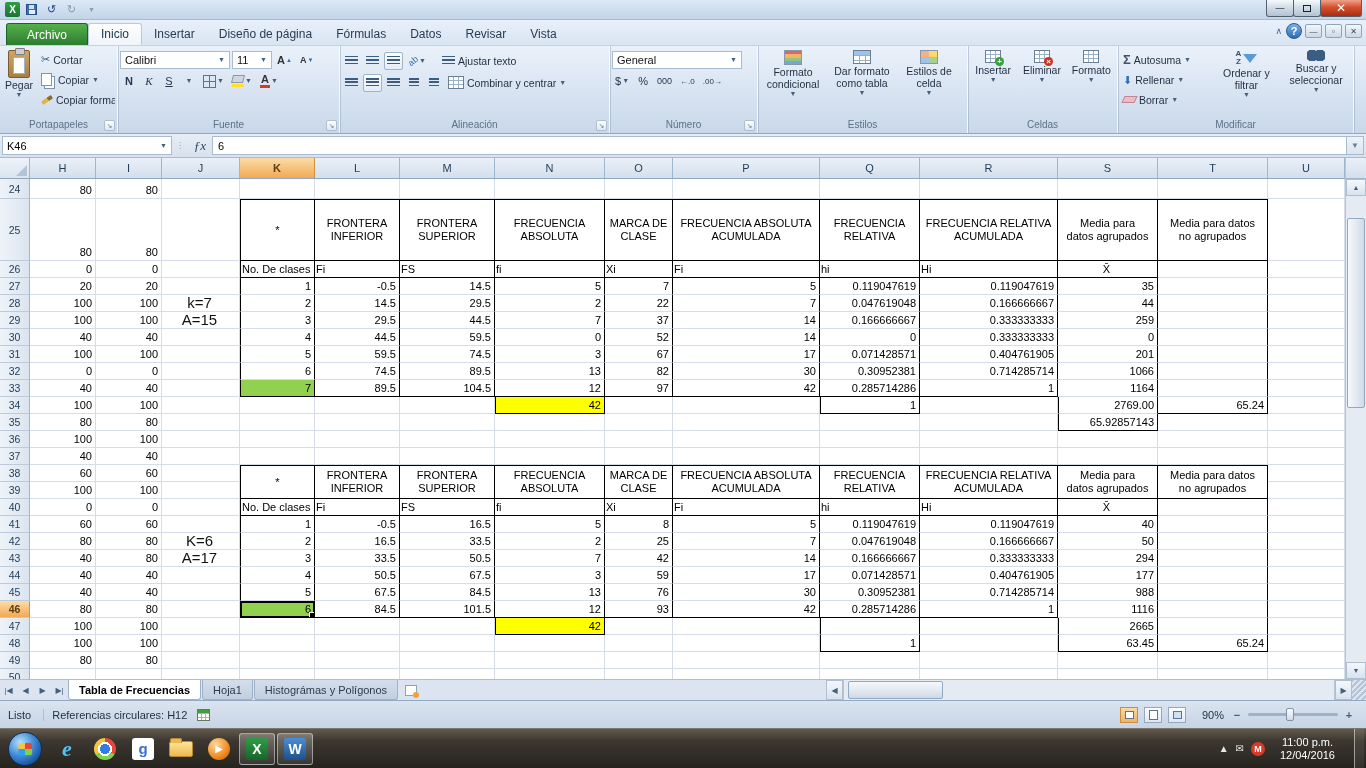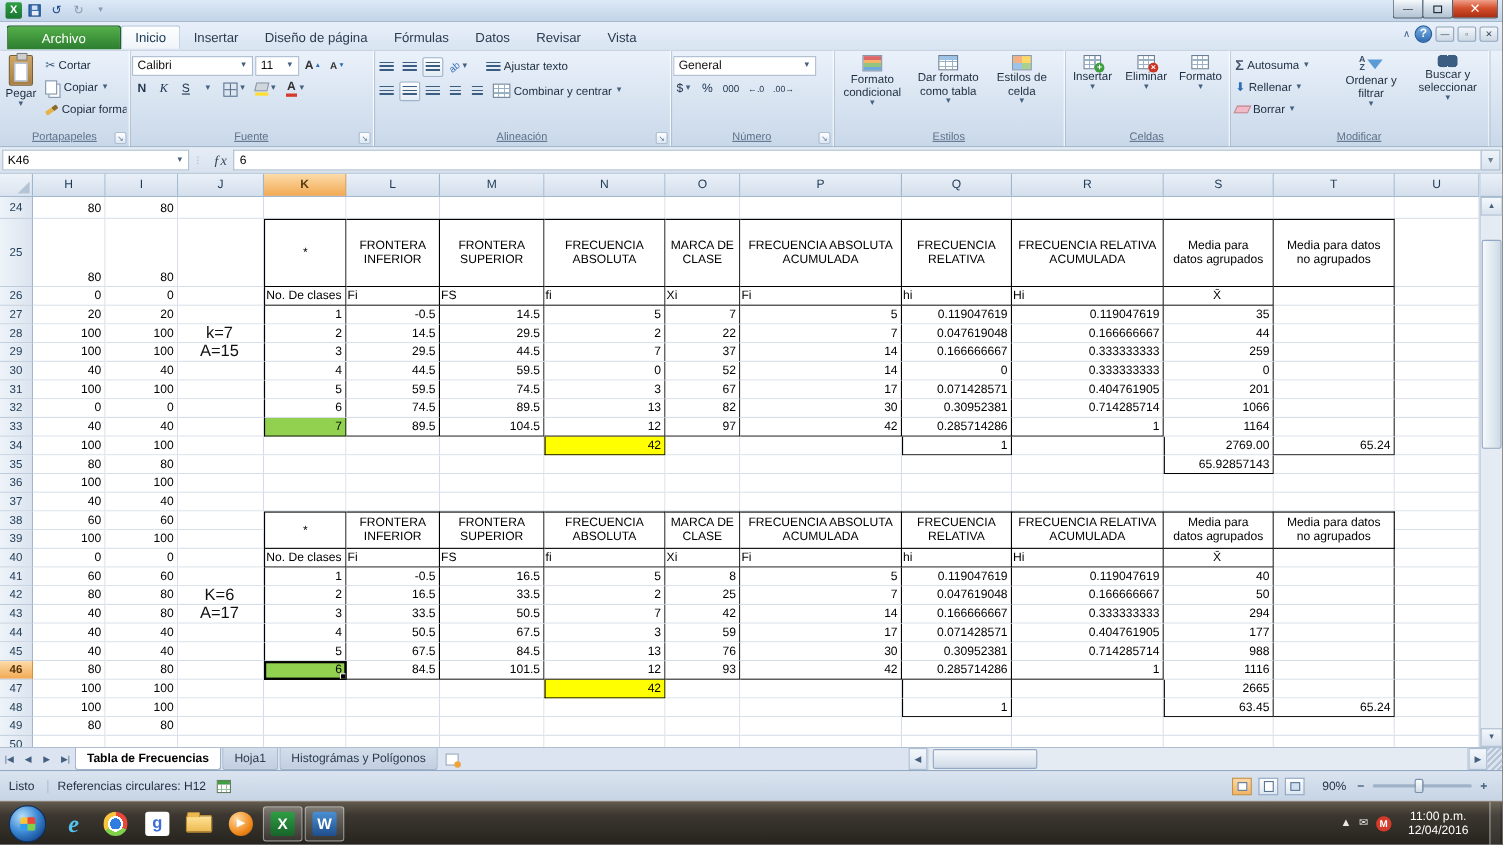--- a/index.html
+++ b/index.html
@@ -21,37 +21,37 @@
   .titletext{position:absolute;left:0;right:0;text-align:center;font-size:11px;color:#223a55;pointer-events:none;}
   .winbtns{position:absolute;right:4px;top:0;display:flex;}
   .wb{width:28px;height:17px;border:1px solid #50606f;border-top:none;margin-left:-1px;
     background:linear-gradient(#f6f9fc,#d2dde8 45%,#b4c3d2);border-radius:0 0 3px 3px;
     display:flex;align-items:center;justify-content:center;font-size:9px;color:#16222e;}
   .wb .boxico{width:8px;height:7px;border:1px solid #16222e;display:inline-block;}
   .wb.close{width:42px;background:linear-gradient(#f0a28b,#d5512f 45%,#a92c10);color:#fff;font-size:12px;}
 
   
   .tabrow{height:26px;background:linear-gradient(#e8f0fa,#d9e4f2);display:flex;align-items:flex-end;position:relative;border-bottom:1px solid #c3d2e4;}
-  .filetab{height:22px;margin-left:6px;padding:0 31px;background:linear-gradient(#55b04a,#2c7d2f);color:#fff;
+  .filetab{height:22px;margin-left:6px;padding:0 20px;background:linear-gradient(#55b04a,#2c7d2f);color:#fff;
     font-size:12px;display:flex;align-items:center;border-radius:3px 3px 0 0;border:1px solid #1f6324;border-bottom:none;}
   .rtab{height:22px;padding:0 12px;font-size:12px;color:#2b3b4e;display:flex;align-items:center;border-radius:3px 3px 0 0;}
   .rtab.active{background:linear-gradient(#fdfefe,#f0f5fa);border:1px solid #b9c9dc;border-bottom:1px solid #f0f5fa;color:#17364f;}
   .tabrow-right{position:absolute;right:4px;top:3px;display:flex;align-items:center;gap:4px;}
   .caret{font-size:9px;color:#44678c;}
   .helpbtn{width:16px;height:16px;border-radius:50%;background:linear-gradient(#7fb2e4,#2e6cb2);color:#fff;font-weight:bold;
     font-size:11px;display:flex;align-items:center;justify-content:center;border:1px solid #275a93;}
   .wbsm{width:17px;height:14px;border:1px solid #8fa3b8;background:linear-gradient(#f3f7fb,#ccd8e4);border-radius:2px;
     display:flex;align-items:center;justify-content:center;font-size:8px;color:#33475c;margin-left:-1px;}
 
   
   .ribbon{height:88px;background:linear-gradient(#eaf1fa,#d6e2f0 60%,#c9d8e9);border-bottom:1px solid #8ea8c4;display:flex;}
   .rgroup{position:relative;height:100%;padding:2px 2px 0;border-right:1px solid rgba(255,255,255,.8);
     box-shadow:1px 0 0 rgba(135,156,180,.45);display:flex;flex-direction:column;overflow:hidden;}
   .gbody{flex:1;display:flex;align-items:flex-start;gap:2px;overflow:hidden;}
-  .glabel{height:15px;font-size:10px;color:#5e718a;text-align:center;line-height:14px;text-decoration:underline;}
+  .glabel{height:15px;font-size:10px;color:#5e718a;text-align:center;line-height:14px;}
   .lnch{position:absolute;right:2px;bottom:2px;width:11px;height:11px;font-size:7px;color:#5e7893;
     border:1px solid #aebfd2;border-radius:2px;background:linear-gradient(#fff,#dde7f2);
     display:flex;align-items:center;justify-content:center;}
   .bigbtn{display:flex;flex-direction:column;align-items:center;gap:1px;font-size:10.5px;color:#1e2e40;
     padding:2px 3px;border-radius:3px;text-align:center;line-height:12px;}
   .dd{font-size:7px;color:#44607e;line-height:6px;}
   .smallcol{display:flex;flex-direction:column;justify-content:flex-start;gap:1px;padding-top:2px;}
   .sbtn{display:flex;align-items:center;gap:3px;font-size:10.5px;color:#1e2e40;height:19px;padding:0 3px;border-radius:2px;white-space:nowrap;}
   .vstack{display:flex;flex-direction:column;gap:3px;padding-top:3px;width:100%;}
   .hrow{display:flex;align-items:center;gap:2px;}

